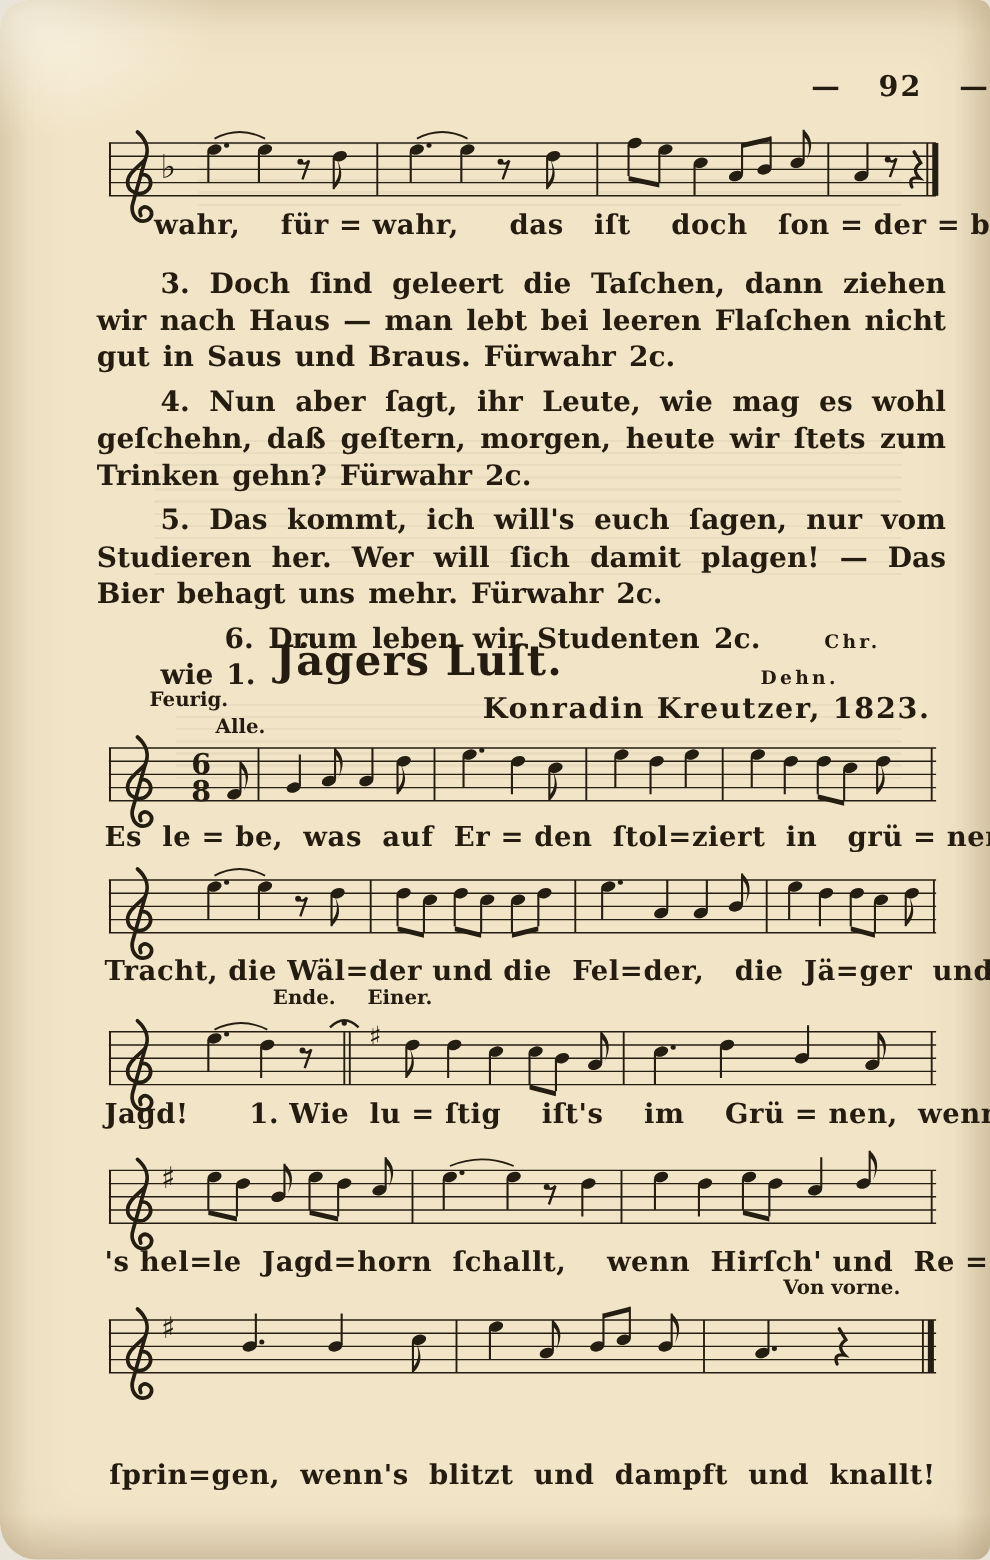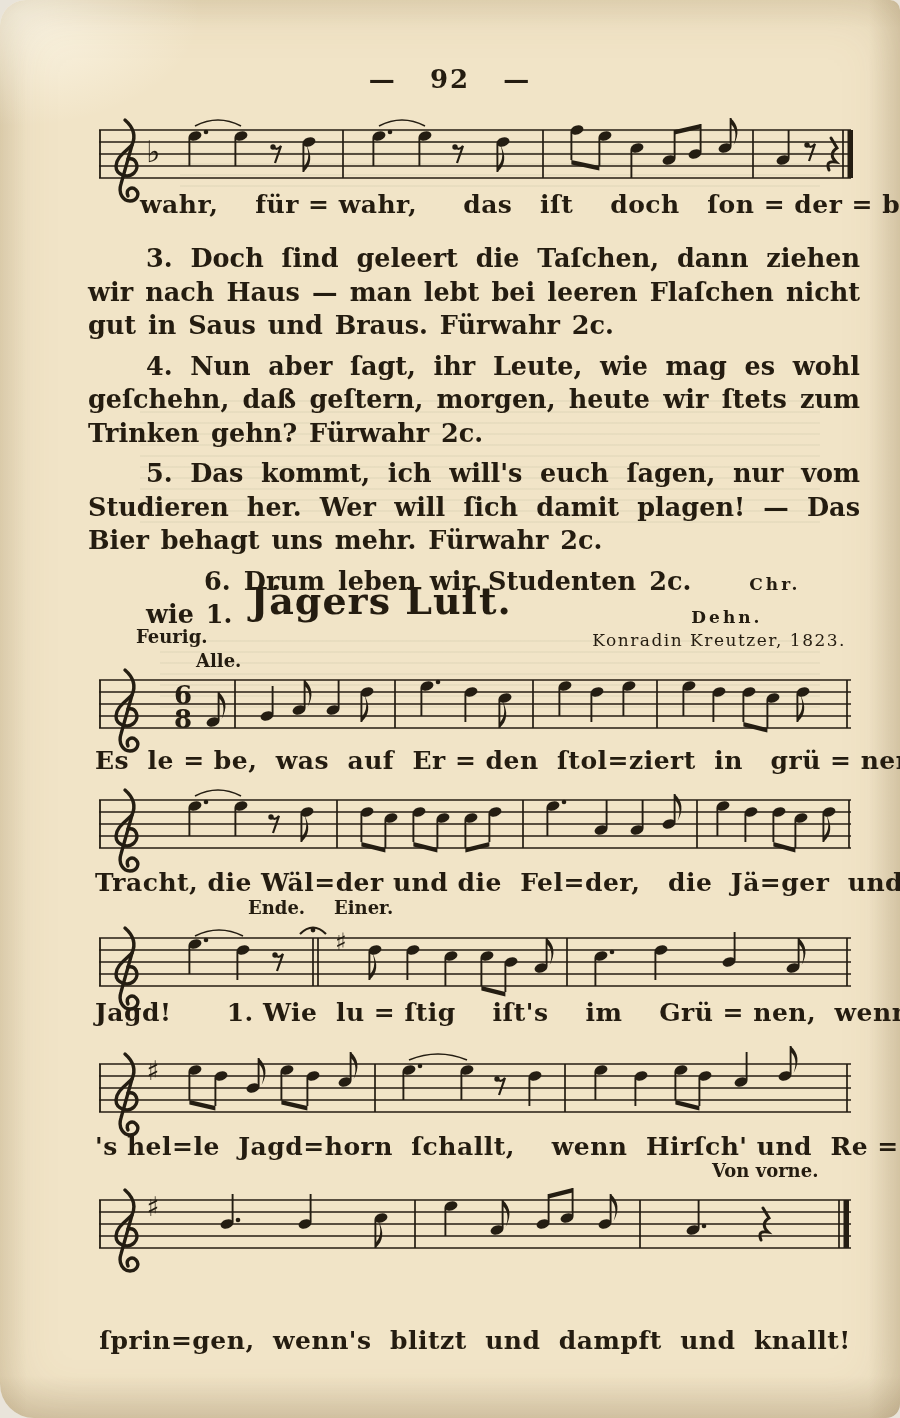--- a/index.html
+++ b/index.html
@@ -7,34 +7,34 @@
     position:relative; width:900px; height:1418px; overflow:hidden;
     font-family:"DejaVu Serif", serif; color:#241c10;
     background:
       radial-gradient(ellipse 260px 160px at 2% 1%, rgba(252,247,232,.9) 0%, rgba(252,247,232,0) 70%),
       linear-gradient(to right, rgba(110,85,40,.10) 0%, rgba(110,85,40,0) 3%, rgba(110,85,40,0) 96.5%, rgba(95,70,30,.14) 100%),
       linear-gradient(to bottom, rgba(110,85,40,.07) 0%, rgba(110,85,40,0) 2%, rgba(110,85,40,0) 97%, rgba(90,65,30,.16) 100%),
       #f1e4c7;
     border-radius: 26px 10px 14px 34px;
     box-shadow: inset 0 0 60px rgba(120,95,45,.18);
   }
-  .pageno{position:absolute; top:64px; left:0; width:900px; text-align:center;
+  .pageno{position:absolute; top:64px; left:0; width:900px; text-align:right;
     font-size:26px; font-weight:bold; letter-spacing:2px; white-space:pre;}
   .staff{position:absolute; left:95px; width:760px; height:100px;}
   .lyric{position:absolute; left:95px; width:760px; text-align:center;
     font-weight:bold; font-size:25px; white-space:pre; letter-spacing:.5px;}
   .verses{position:absolute; left:88px; top:242px; width:772px;
     font-size:25.5px; line-height:33.5px; font-weight:bold; text-align:justify;}
   .verses p{margin:0 0 7px 0; text-indent:58px; word-spacing:3px;}
   .v6row{display:flex; justify-content:space-between; align-items:baseline; text-indent:0; padding-left:58px;}
   .author{letter-spacing:3px; font-size:17px; margin-right:4px;}
   .title{position:absolute; top:578px; left:0; width:762px; text-align:center;
     font-size:38px; font-weight:bold; letter-spacing:1px;}
   .mark{position:absolute; font-weight:bold; font-size:18px;}
-  .composer{position:absolute; top:630px; right:54px; font-weight:normal; font-size:17px; letter-spacing:1.5px;text-align:center;}
+  .composer{position:absolute; top:630px; right:54px; font-weight:bold; font-size:26px; letter-spacing:1.5px;text-align:center;}
   .ghostbar{position:absolute; opacity:.07; pointer-events:none;
     background:repeating-linear-gradient(to bottom, #6e7d5a 0 2px, transparent 2px 11px);}
 </style>
 </head>
 <body>
 
 <div class="page">
 
   <div class="ghostbar" style="left:180px;top:130px;width:640px;height:58px;"></div>
   <div class="ghostbar" style="left:140px;top:400px;width:680px;height:130px;"></div>

